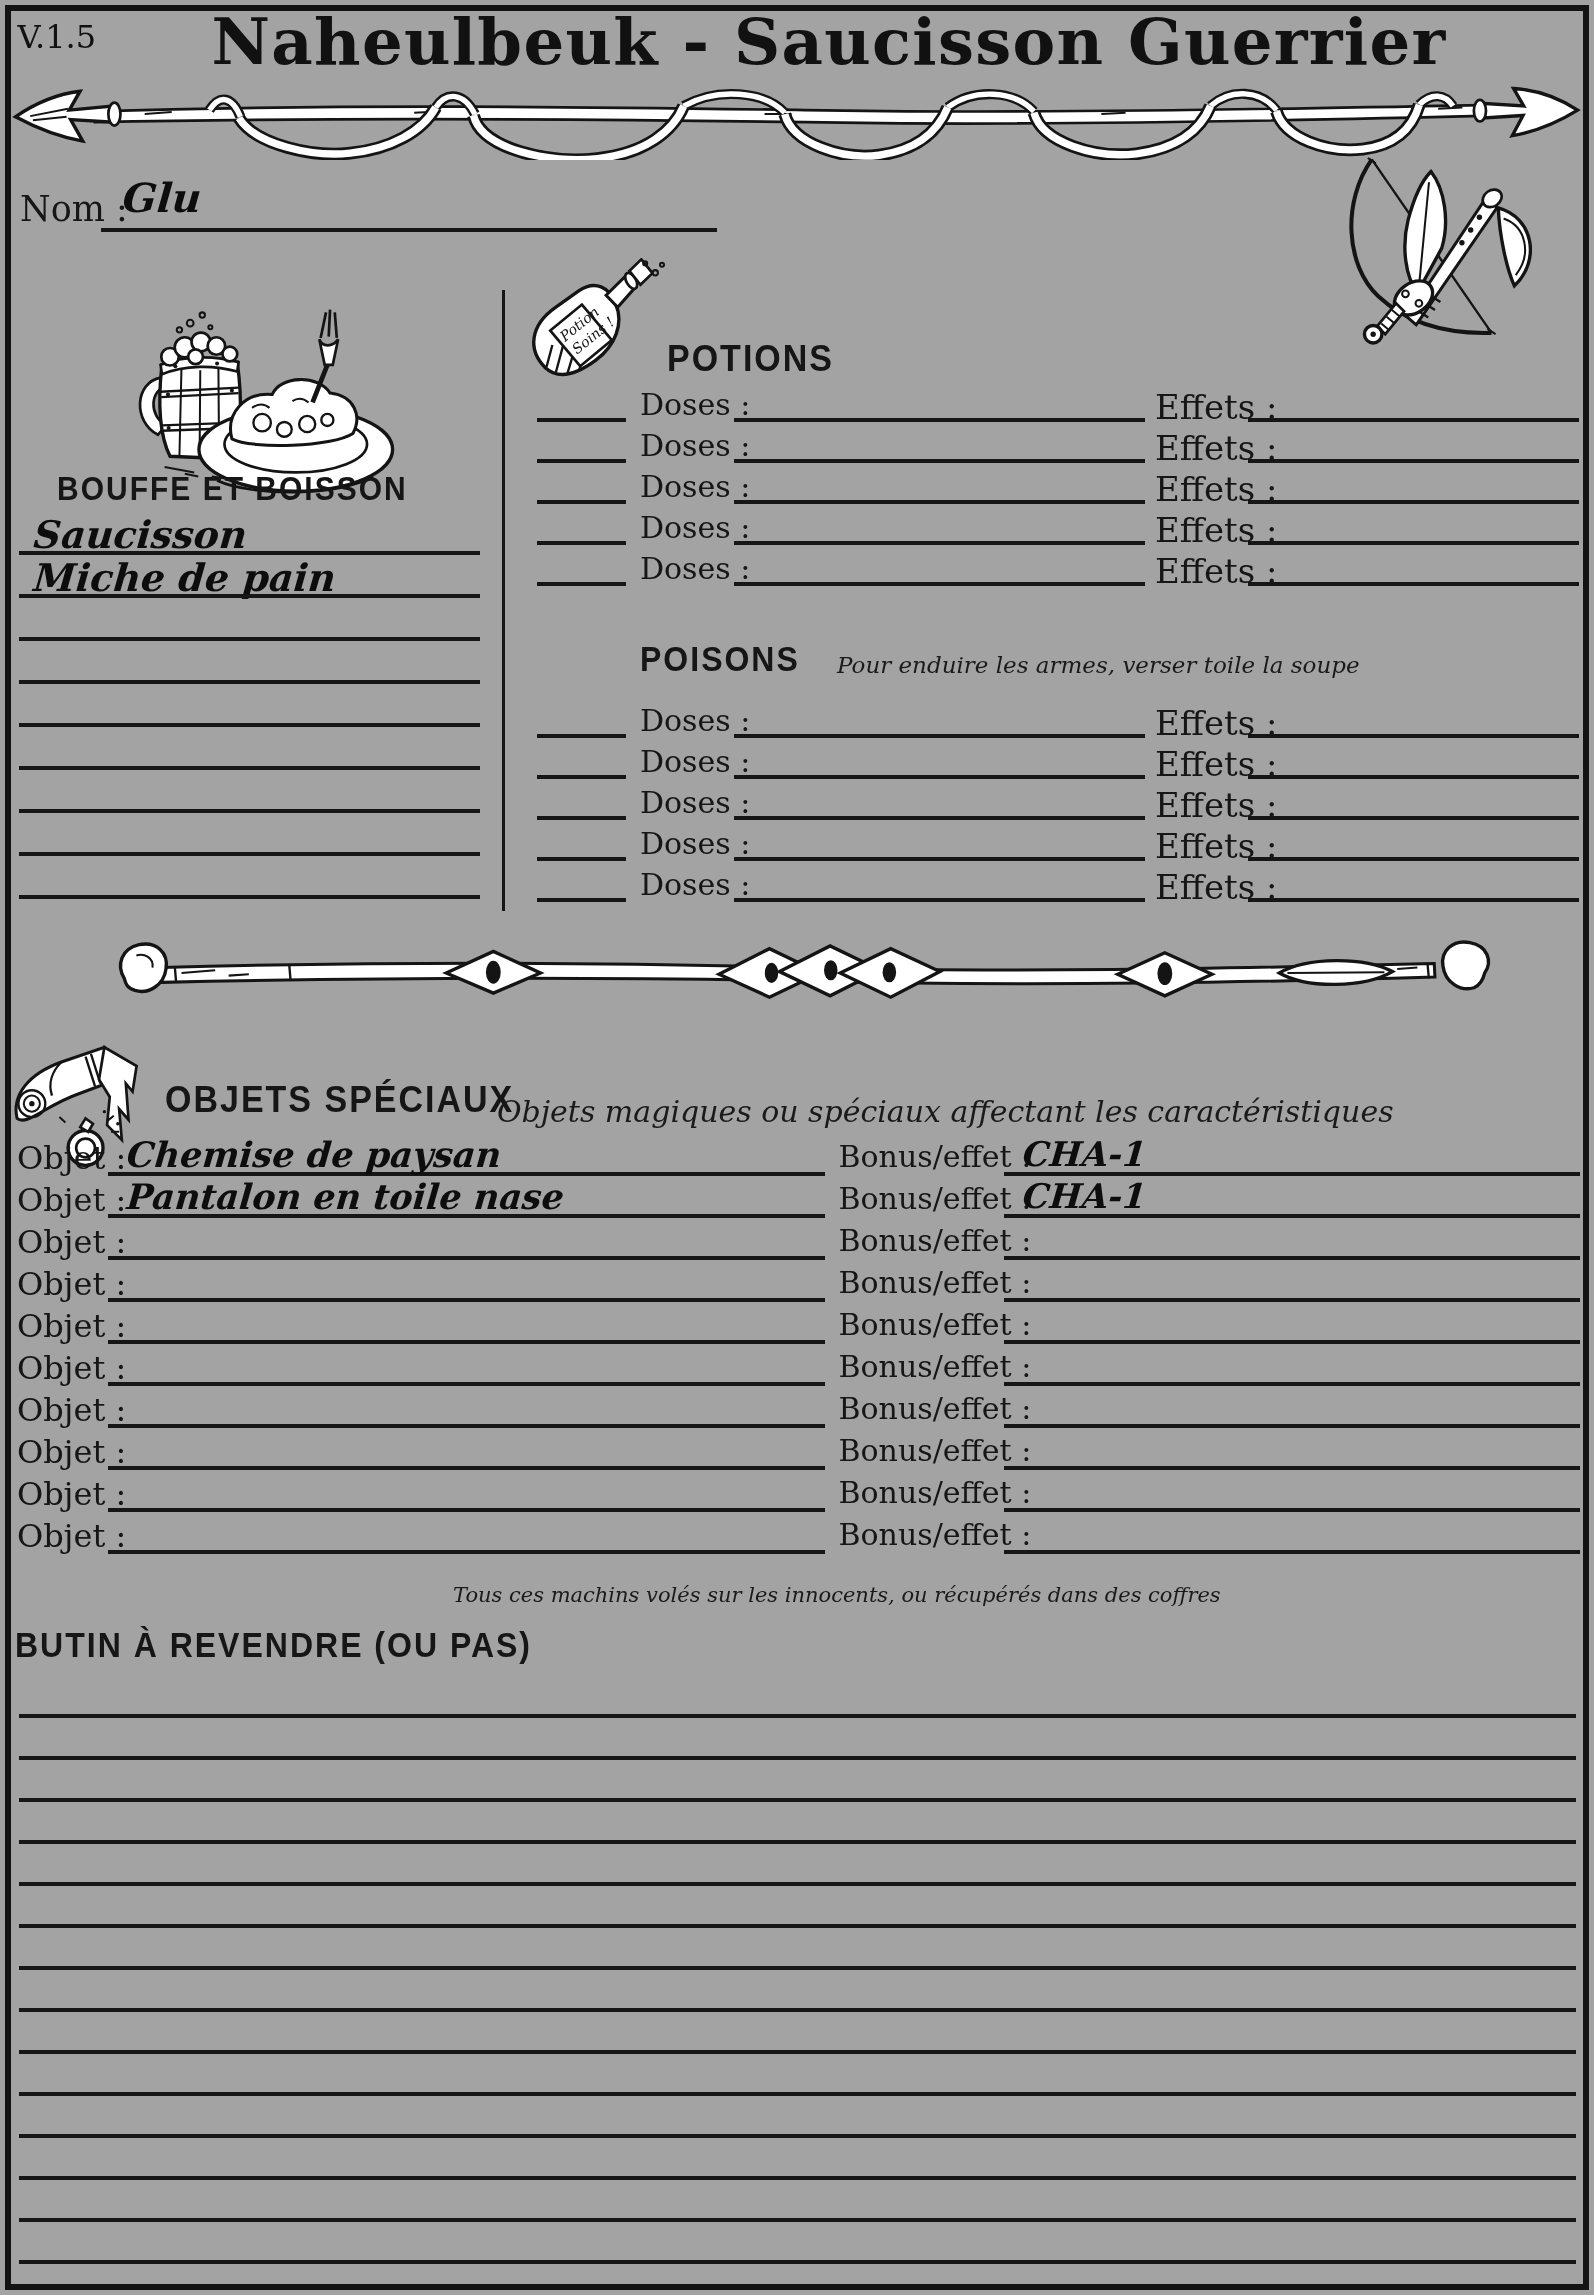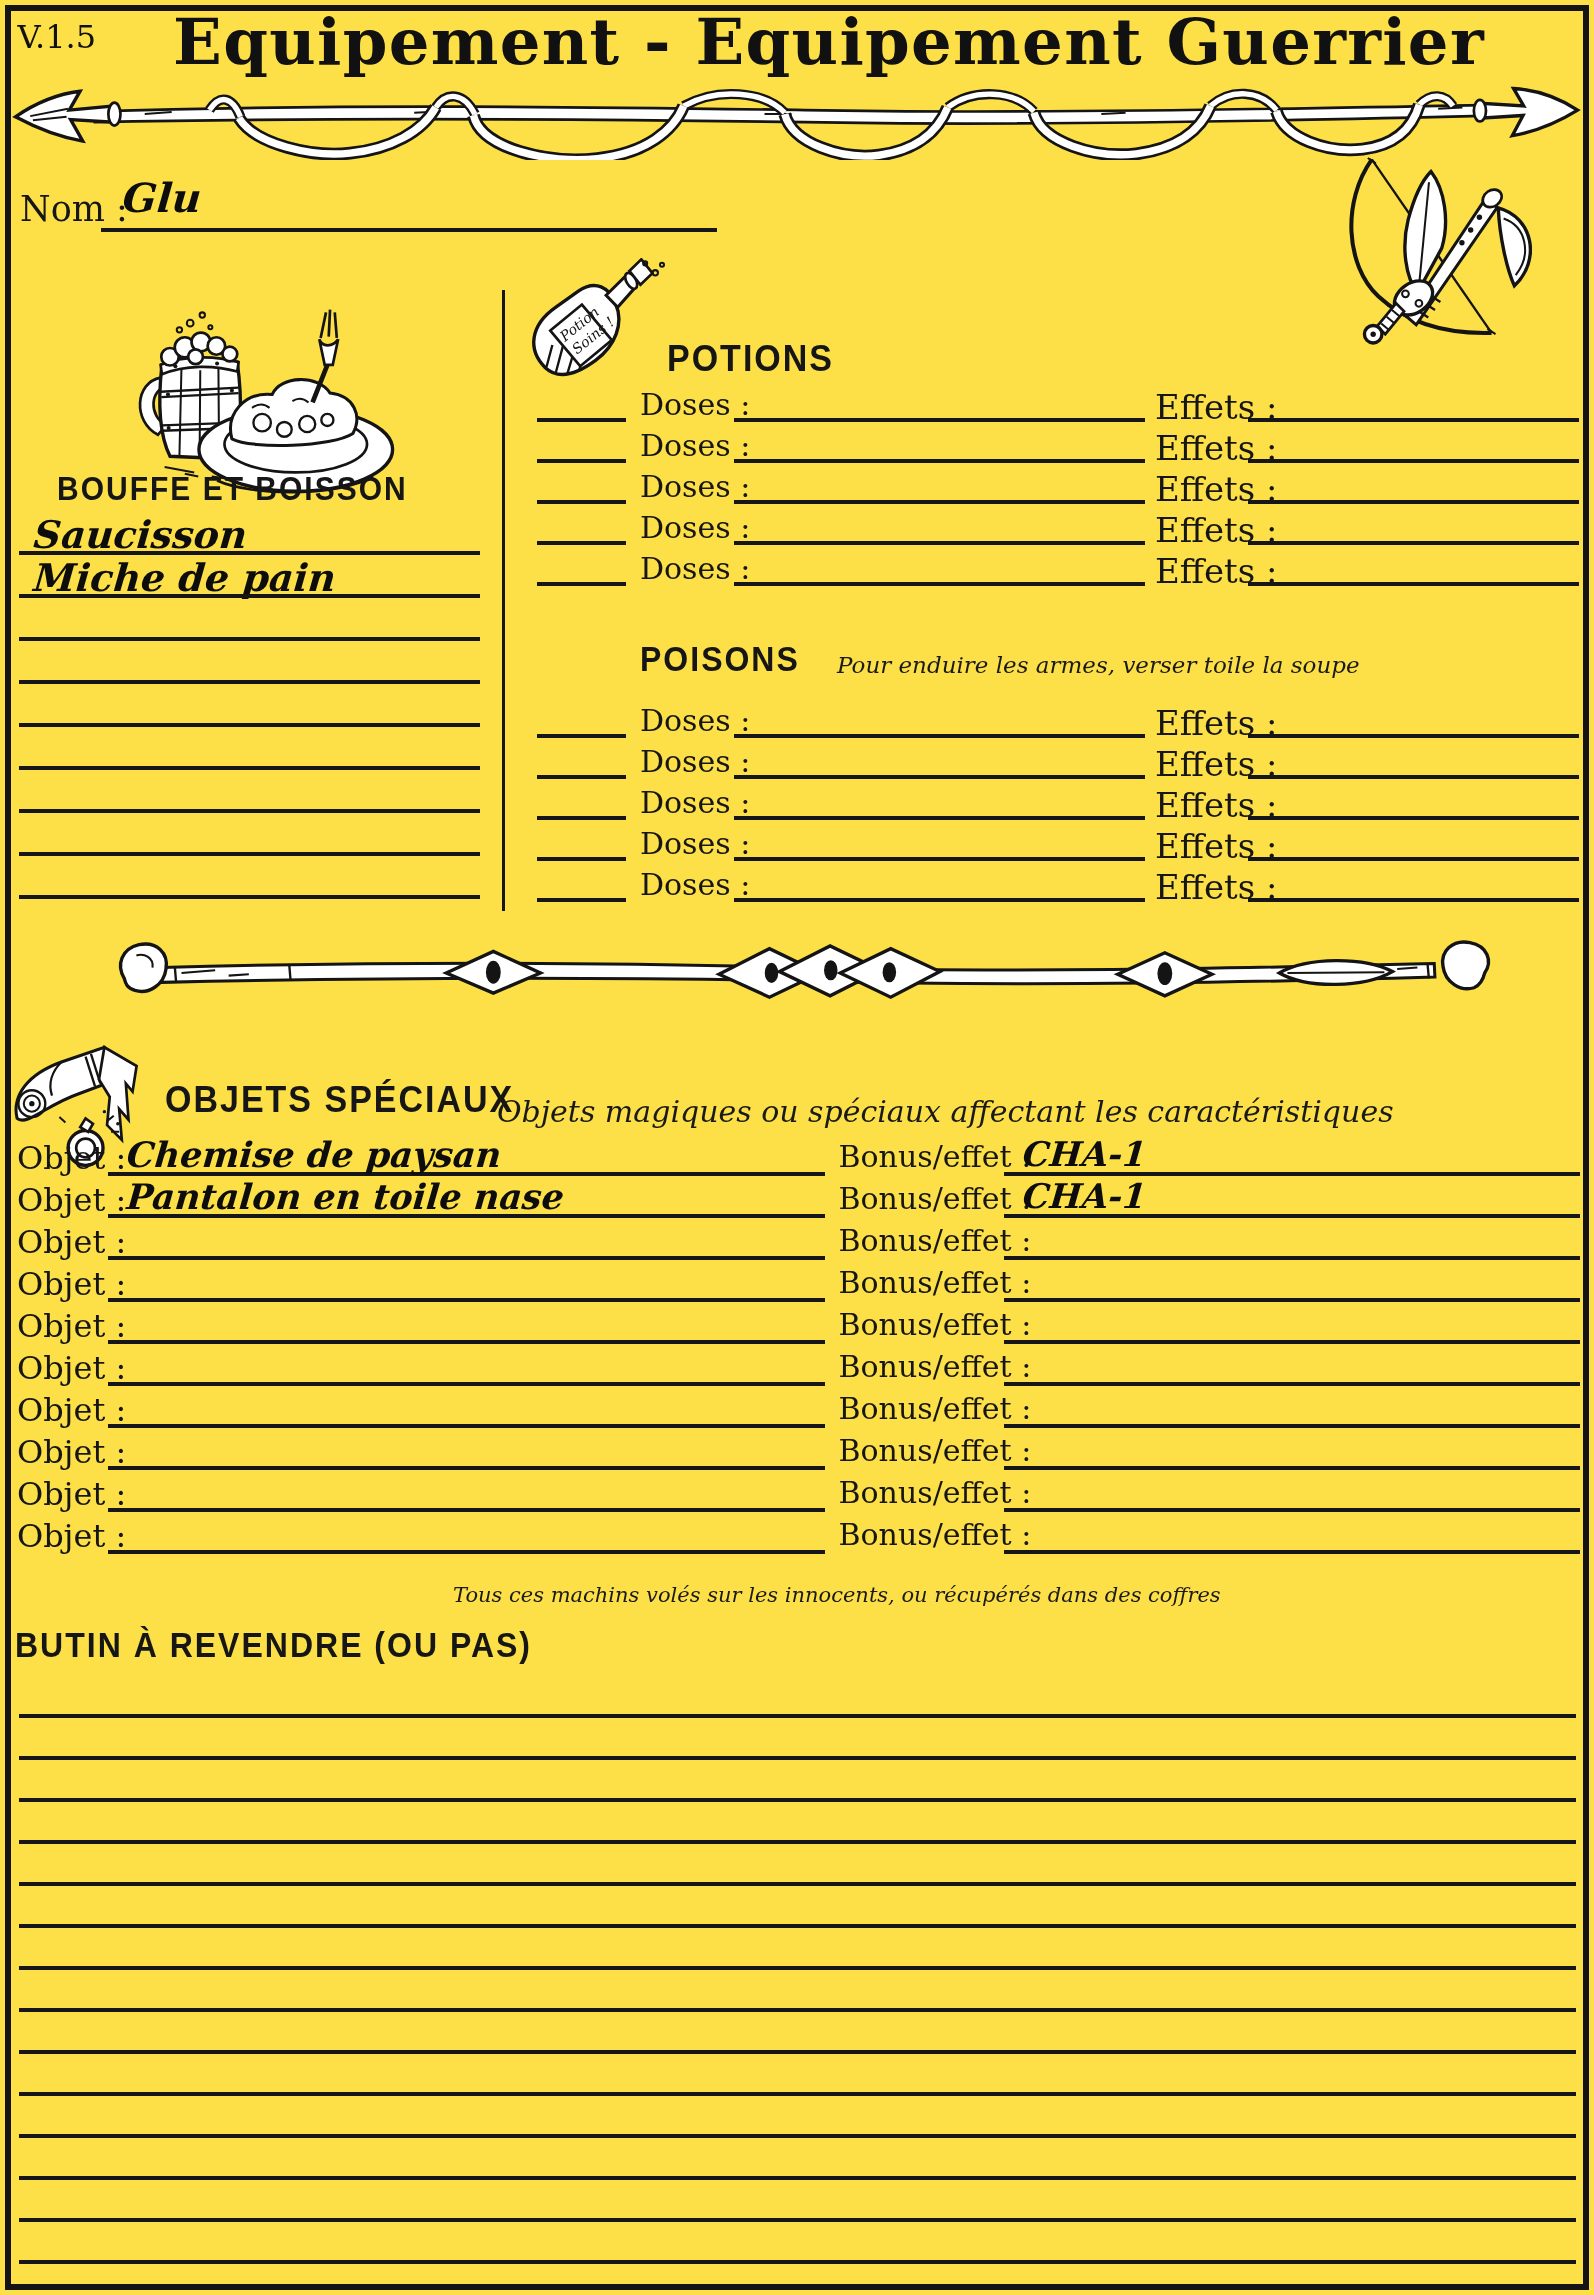--- a/index.html
+++ b/index.html
@@ -1,16 +1,16 @@
 <!DOCTYPE html>
 <html style="font-size:10.8px"><head>
 <meta charset="utf-8">
 <style>
   html,body{margin:0;padding:0;background:#e8e8e8;}
-  #sheet{position:relative;width:1594px;height:2295px;background:#fde047;overflow:hidden;
+  #sheet{position:relative;width:1594px;height:2295px;background:#a3a3a3;overflow:hidden;
          font-family:"DejaVu Serif",serif;color:#141414;}
   .frame{position:absolute;left:5.4px;top:5.4px;right:5.4px;bottom:5.4px;border:6px solid #141414;}
   .abs{position:absolute;}
   .heading{font-family:"Liberation Sans",sans-serif;font-weight:bold;letter-spacing:2px;
            color:#161616;white-space:nowrap;transform:scaleY(1.08);transform-origin:left top;}
   .lbl{font-family:"DejaVu Serif",serif;color:#161616;white-space:nowrap;}
   .sub{font-family:"DejaVu Serif",serif;font-style:italic;color:#1a1a1a;white-space:nowrap;}
   .hand{font-family:"DejaVu Serif",serif;font-style:italic;font-weight:700;color:#0d0d0d;
         white-space:nowrap;transform:skewX(-5deg);}
   .wline{position:absolute;height:4px;background:#161616;}
@@ -48,21 +48,21 @@
   svg{display:block;}
   .ink{stroke:#141414;fill:none;}
 </style>
 </head>
 <body>
 
 <div id="sheet">
   <div class="frame"></div>
 
   <div class="abs version" style="left:17.5px;top:17.5px;">V.1.5</div>
-  <div class="abs title" style="left:135px;top:4px;width:1388px;">Equipement - Equipement Guerrier</div>
+  <div class="abs title" style="left:135px;top:4px;width:1388px;">Naheulbeuk - Saucisson Guerrier</div>
 
   <svg class="abs" style="left:10px;top:79px;" width="1573" height="81" viewBox="0 0 2335 120">
     <path d="M125,48 C500,36 900,42 1180,46 C1500,52 1900,44 2215,38 L2216,54 C1900,62 1500,70 1180,64 C900,60 500,56 126,64 Z" fill="#fff" stroke="#141414" stroke-width="4"></path>
     <path d="M200,52 l40,-3 M600,50 l36,-2 M1120,52 l40,0 M1620,52 l36,-2 M2120,44 l36,-2" stroke="#141414" stroke-width="3" fill="none"></path>
     <path d="M296,46 C312,22 330,26 342,56 M632,42 C648,18 674,20 690,52 M1000,40 C1050,12 1120,18 1150,50 M1392,42 C1430,14 1490,16 1520,48 M1782,40 C1812,14 1856,16 1880,46 M2092,38 C2110,20 2130,22 2142,40" fill="none" stroke="#141414" stroke-width="15"></path>
     <path d="M296,46 C312,22 330,26 342,56 M632,42 C648,18 674,20 690,52 M1000,40 C1050,12 1120,18 1150,50 M1392,42 C1430,14 1490,16 1520,48 M1782,40 C1812,14 1856,16 1880,46 M2092,38 C2110,20 2130,22 2142,40" fill="none" stroke="#fff" stroke-width="8"></path>
     <path d="M340,58 C365,98 450,116 505,110 C565,104 612,78 632,42 M688,54 C700,104 800,126 872,118 C945,110 985,76 1000,40 M1150,52 C1162,96 1235,120 1290,113 C1348,105 1378,76 1392,42 M1520,50 C1532,94 1610,118 1672,111 C1735,103 1768,74 1782,40 M1880,48 C1892,88 1955,110 2008,104 C2058,98 2082,72 2092,38" fill="none" stroke="#141414" stroke-width="19"></path>
     <path d="M340,58 C365,98 450,116 505,110 C565,104 612,78 632,42 M688,54 C700,104 800,126 872,118 C945,110 985,76 1000,40 M1150,52 C1162,96 1235,120 1290,113 C1348,105 1378,76 1392,42 M1520,50 C1532,94 1610,118 1672,111 C1735,103 1768,74 1782,40 M1880,48 C1892,88 1955,110 2008,104 C2058,98 2082,72 2092,38" fill="none" stroke="#fff" stroke-width="11"></path>
     <path d="M8,56 C40,34 70,22 104,18 L88,46 L152,40 L154,64 L90,60 L108,92 C72,86 38,72 8,56 Z" fill="#fff" stroke="#141414" stroke-width="5"></path>
     <path d="M30,55 L86,44 M34,61 L84,56" stroke="#141414" stroke-width="3"></path>

